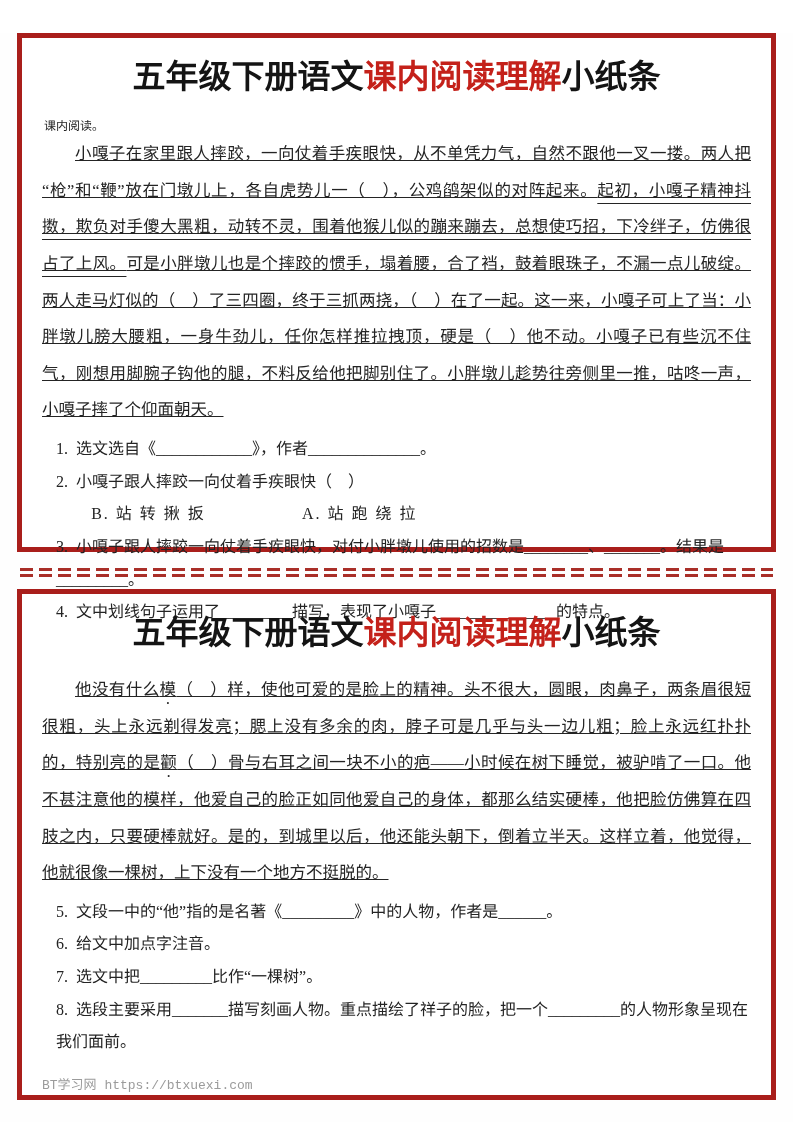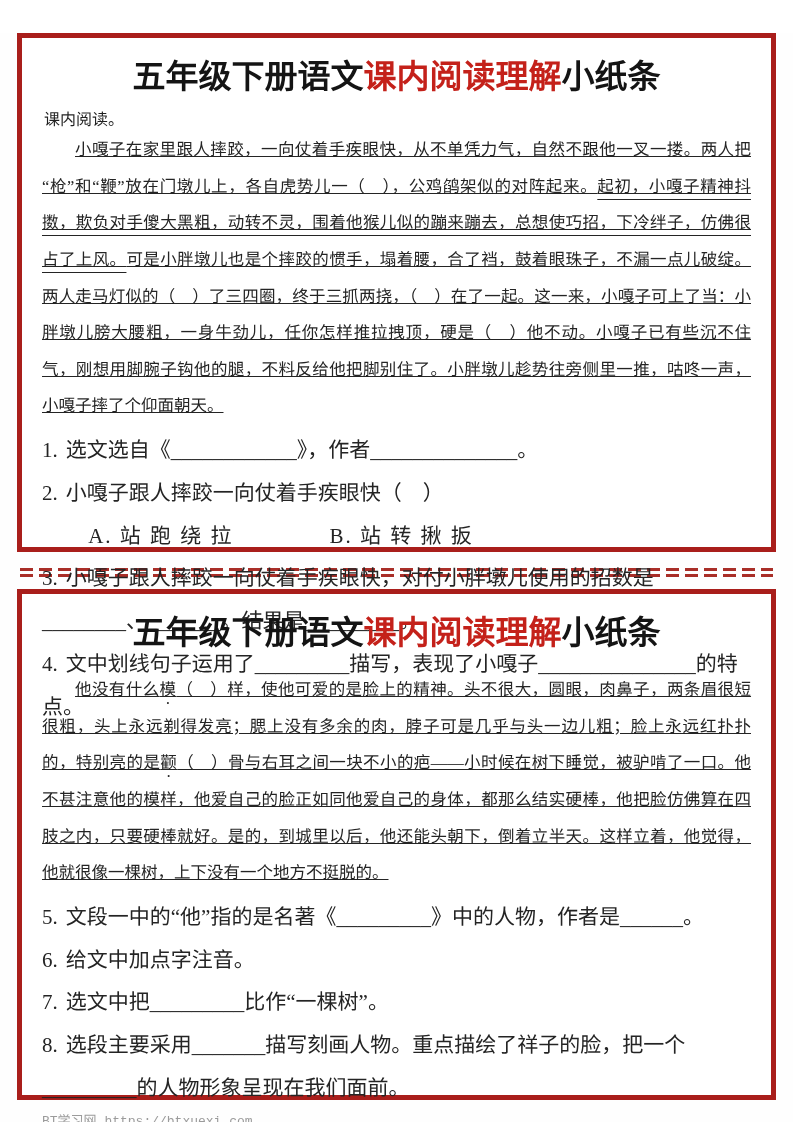--- a/index.html
+++ b/index.html
@@ -32,22 +32,22 @@
     font-family: "Liberation Sans", "DejaVu Sans", sans-serif;
     font-weight: 900;
     font-size: 33px;
     letter-spacing: 0px;
     color: #141414;
     margin: 4px 0 8px 0;
     white-space: nowrap;
   }
   .card-title .red { color: #c4211a; }
   .reading-label {
-    font-size: 16px;
-    margin: 0 0 2px 2px;
+    font-size: 12px;
+    margin: 10px 0 2px 2px;
   }
   .passage {
     font-size: 16.5px;
     line-height: 2.22;
     text-indent: 2em;
     text-align: justify;
     color: #242424;
     text-decoration: underline;
   }
   .seg-underline {
@@ -56,22 +56,23 @@
     text-decoration-thickness: 1px;
   }
   .seg-dotted {
     -webkit-text-emphasis: filled dot #242424;
     -webkit-text-emphasis-position: under right;
     text-emphasis: filled dot #242424;
     text-emphasis-position: under right;
   }
   .questions {
     margin-top: 4px;
-    font-size: 21px;
+    font-size: 16px;
     color: #242424;
+    margin-left: 14px;
   }
   .question {
     line-height: 2.04;
   }
   .qnum { margin-right: 8px; }
   .options-row {
     display: flex;
     gap: 96px;
     margin-left: 2.2em;
     line-height: 2.04;
@@ -101,22 +102,22 @@
   <div class="card card-1">
     <h1 class="card-title">
       <span>五年级下册语文</span><span class="red">课内阅读理解</span><span>小纸条</span>
     </h1>
     <div class="reading-label">课内阅读。</div>
     <p class="passage"><span class="seg-normal">小嘎子在家里跟人摔跤，一向仗着手疾眼快，从不单凭力气，自然不跟他一叉一搂。两人把“枪”和“鞭”放在门墩儿上，各自虎势儿一（　），公鸡鹐架似的对阵起来。</span><span class="seg-underline">起初，小嘎子精神抖擞，欺负对手傻大黑粗，动转不灵，围着他猴儿似的蹦来蹦去，总想使巧招，下冷绊子，仿佛很占了上风。</span><span class="seg-normal">可是小胖墩儿也是个摔跤的惯手，塌着腰，合了裆，鼓着眼珠子，不漏一点儿破绽。两人走马灯似的（　）了三四圈，终于三抓两挠，（　）在了一起。这一来，小嘎子可上了当：小胖墩儿膀大腰粗，一身牛劲儿，任你怎样推拉拽顶，硬是（　）他不动。小嘎子已有些沉不住气，刚想用脚腕子钩他的腿，不料反给他把脚别住了。小胖墩儿趁势往旁侧里一推，咕咚一声，小嘎子摔了个仰面朝天。</span></p>
     <div class="questions">
         <div class="question"><span class="qnum">1.</span><span class="qtext">选文选自《____________》，作者______________。</span></div>
         <div class="question"><span class="qnum">2.</span><span class="qtext">小嘎子跟人摔跤一向仗着手疾眼快（　）</span></div>
         <div class="options-row">
+          <span>B. 站 转 揪 扳</span>
           <span>A. 站 跑 绕 拉</span>
-          <span>B. 站 转 揪 扳</span>
         </div>
         <div class="question"><span class="qnum">3.</span><span class="qtext">小嘎子跟人摔跤一向仗着手疾眼快，对付小胖墩儿使用的招数是________、_______。结果是_________。</span></div>
         <div class="question"><span class="qnum">4.</span><span class="qtext">文中划线句子运用了_________描写，表现了小嘎子_______________的特点。</span></div>
       </div>
   </div>
 
   <div class="divider-dashed"></div>
 
   <div class="card card-2">
     <h1 class="card-title">

